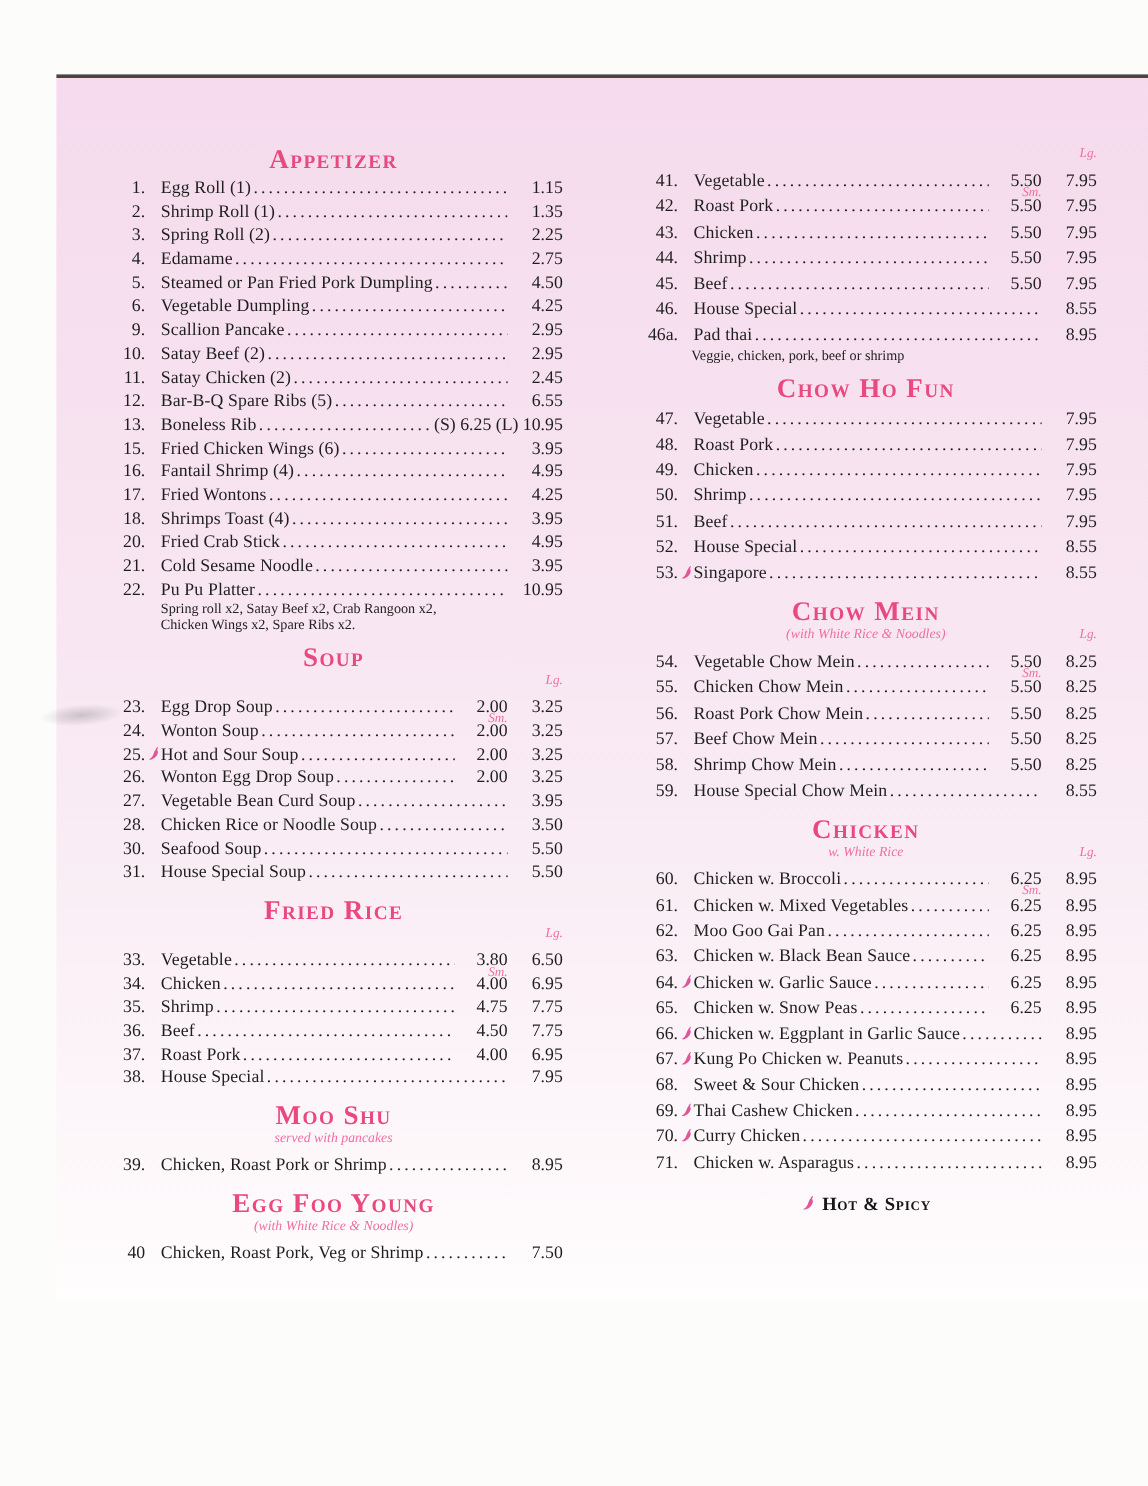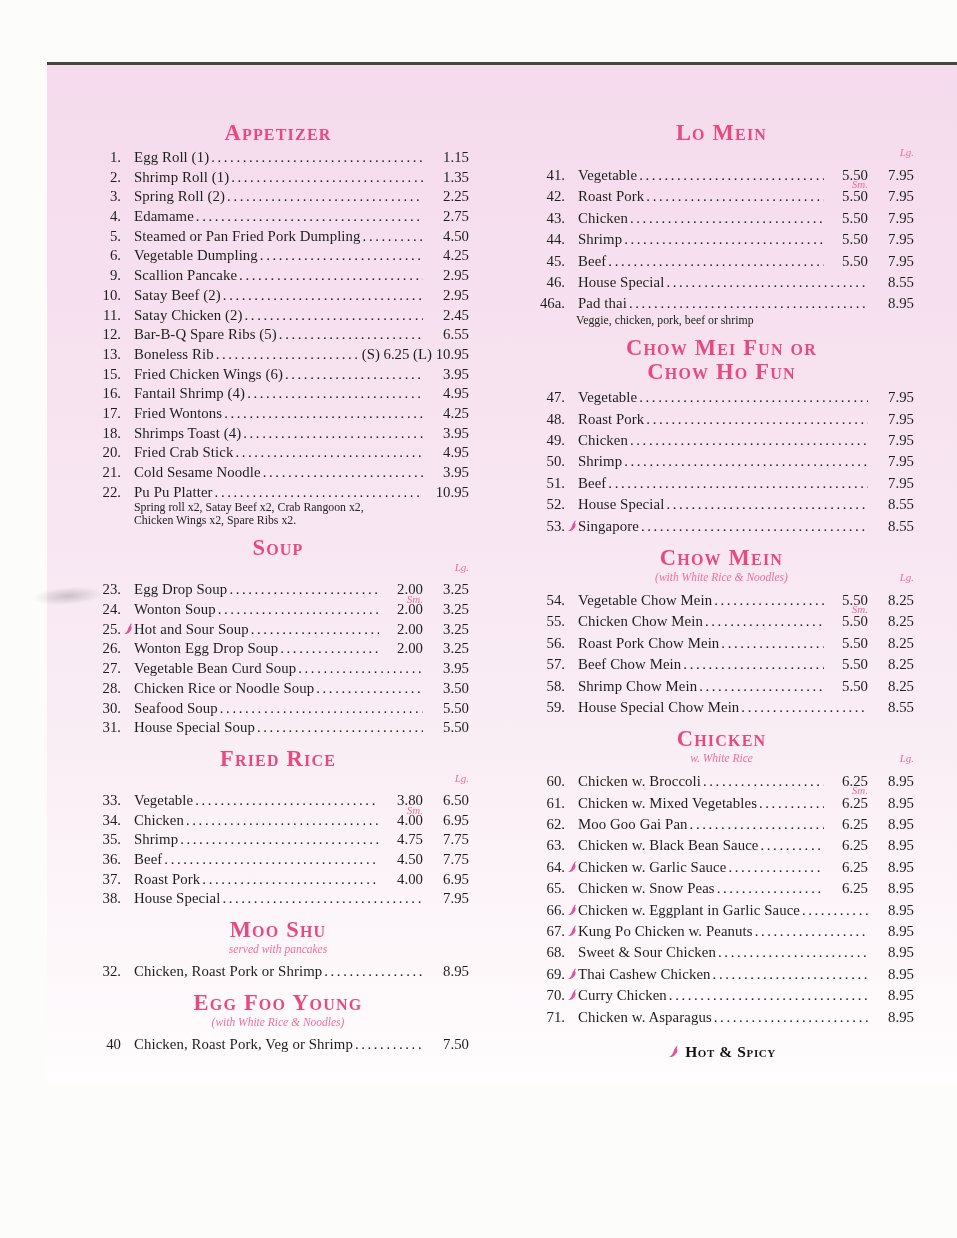--- a/index.html
+++ b/index.html
@@ -362,21 +362,21 @@
             </div>
           </div>
         </div>
         <div class="section">
           <div class="section-title">Moo Shu</div>
           <div class="subhead-row">
             <span class="subtitle">served with pancakes</span>
           </div>
           <div class="items">
             <div class="row">
-              <span class="num">32.</span>
+              <span class="num">39.</span>
               <span class="pep"></span>
               <span class="name">Chicken, Roast Pork or Shrimp</span>
               <span class="leader"></span>
               <span class="plg">8.95</span>
             </div>
           </div>
         </div>
         <div class="section">
           <div class="section-title">Egg Foo Young</div>
           <div class="subhead-row">
@@ -391,21 +391,20 @@
               <span class="plg">7.50</span>
             </div>
           </div>
         </div>
       </div>
   </div>
 
   <div class="col col-right">
     <div id="right-sections">
         <div class="section">
-          <div class="section-title">Lo Mein</div>
           <div class="subhead-row">
             <span class="smlg">
               <span class="sm-h">Sm.</span>
               <span class="lg-h">Lg.</span>
             </span>
           </div>
           <div class="items">
             <div class="row">
               <span class="num">41.</span>
               <span class="pep"></span>
@@ -457,21 +456,20 @@
               <span class="num">46a.</span>
               <span class="pep"></span>
               <span class="name">Pad thai</span>
               <span class="leader"></span>
               <span class="plg">8.95</span>
             </div>
             <div class="desc">Veggie, chicken, pork, beef or shrimp</div>
           </div>
         </div>
         <div class="section">
-          <div class="section-title">Chow Mei Fun or</div>
           <div class="section-title">Chow Ho Fun</div>
           <div class="items">
             <div class="row">
               <span class="num">47.</span>
               <span class="pep"></span>
               <span class="name">Vegetable</span>
               <span class="leader"></span>
               <span class="plg">7.95</span>
             </div>
             <div class="row">

